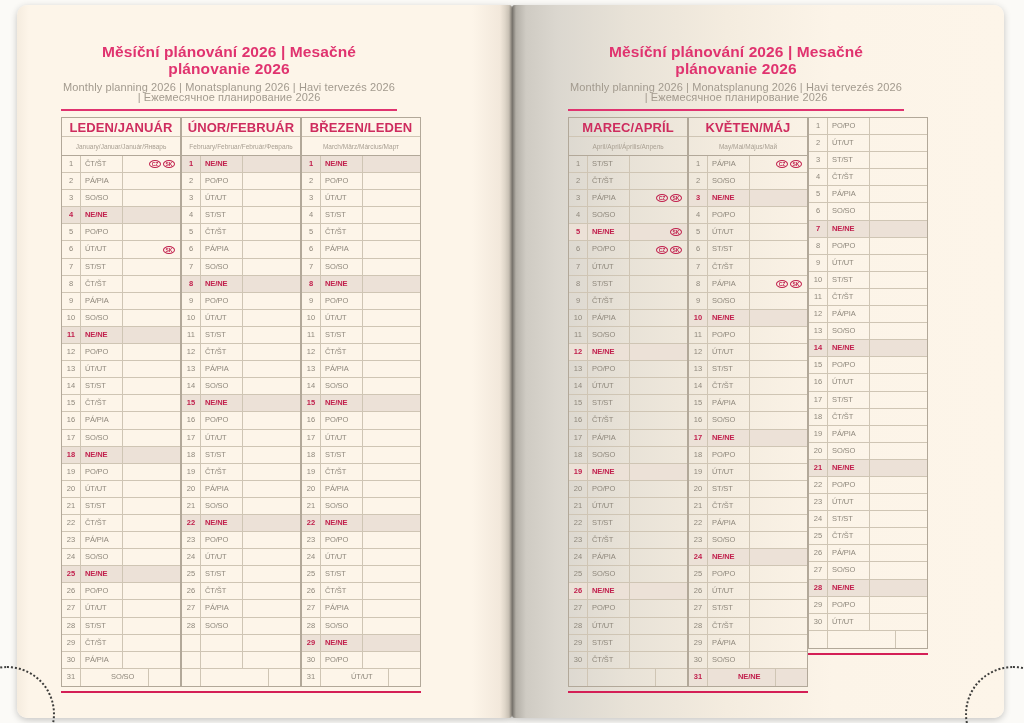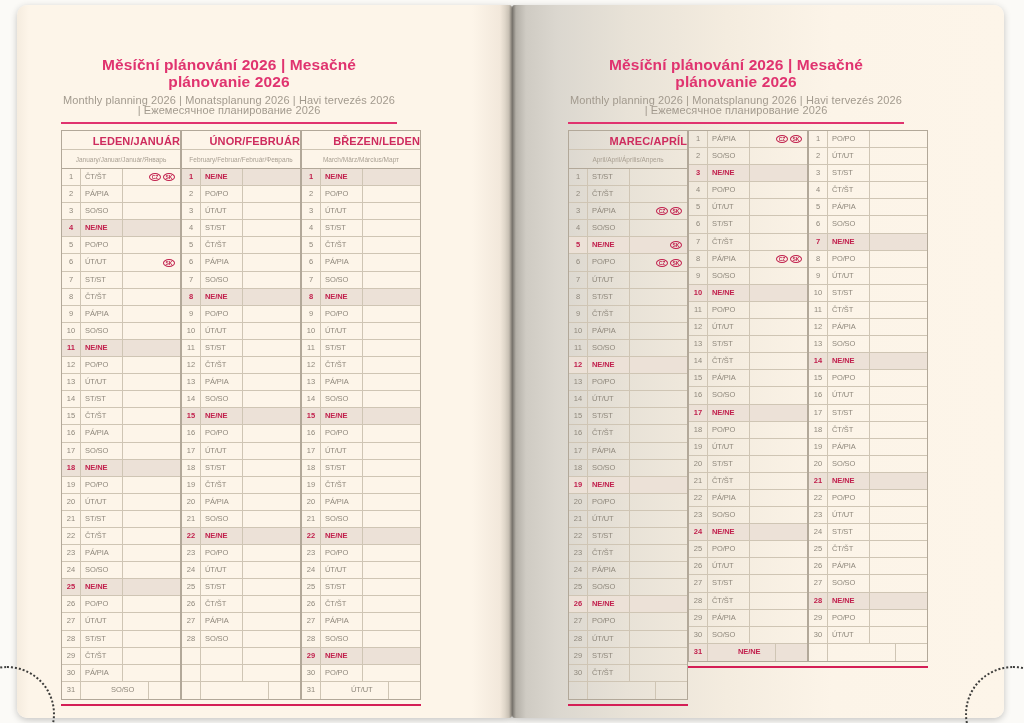--- a/index.html
+++ b/index.html
@@ -16,41 +16,41 @@
     border-radius:10px 3px 3px 10px;
     background:linear-gradient(to right,#f5ecdf 0px,#fdf5e9 12px,#fdf5e9 455px,#f2e8db 483px,#cfc7ba 492px,#8d887f 495px);
     box-shadow:0 2px 7px rgba(0,0,0,0.22);
   }
   .sheet.right {
     left:512px; width:492px;
     border-radius:3px 10px 10px 3px;
     background:linear-gradient(to right,#716d66 0px,#b3afa7 4px,#cfcbc3 14px,#dbd7cf 45px,#e8e2d7 115px,#f4ecdf 215px,#fcf4e8 320px,#fdf5e9 492px);
     box-shadow:0 2px 7px rgba(0,0,0,0.22);
   }
-  .content { position:absolute; top:13px; width:336px; }
+  .content { position:absolute; top:0; width:336px; }
   .sheet.left  .content { left:44px; }
   .sheet.right .content { left:56px; }
 
   .page-title {
     margin:38px 0 0; text-align:center;
     font-size:15.5px; line-height:17px; font-weight:bold;
     color:#e0336f; letter-spacing:0.1px;
   }
   .page-sub {
     margin-top:5px; text-align:center;
     font-size:11px; line-height:10px; color:#a29a8e; letter-spacing:0.1px;
   }
   .head-rule { margin-top:7px; height:2px; background:#e0336f; }
 
   .months { margin-top:6px; display:flex; justify-content:space-between; }
   .month { width:123px; }
   .m-head { border:1px solid #b2a899; border-bottom:none; }
   .m-title {
-    height:19px; line-height:20px; text-align:right;
-    font-size:11px; font-weight:bold; color:#ce2c5e;
+    height:19px; line-height:20px; text-align:center;
+    font-size:13px; font-weight:bold; color:#ce2c5e;
     border-bottom:1px solid #cfc5b4; letter-spacing:0.1px;
   }
   .m-sub { height:18px; line-height:19px; text-align:center; font-size:6.5px; color:#a89f92; }
   .m-grid { border:1px solid #b2a899; }
   .day-row { display:flex; height:17.1px; border-bottom:1px solid #cfc5b4; }
   .day-row:last-child { border-bottom:none;gap:26px; }
   .c { height:100%; }
   .c.num {
     width:19px; border-right:1px solid #cfc5b4;
     text-align:center; font-size:7.5px; color:#8f887c; line-height:16px;
@@ -885,20 +885,24 @@
   <div class="day-row blank">
     <div class="c num"></div>
     <div class="c dow"></div>
     <div class="c note"></div>
   </div>
 </div>
     <div class="m-underline"></div>
   </div>
 
   <div class="month">
+    <div class="m-head">
+      <div class="m-title">KVĚTEN/MÁJ</div>
+      <div class="m-sub">May/Mai/Május/Май</div>
+    </div>
     <div class="m-grid">
   <div class="day-row">
     <div class="c num">1</div>
     <div class="c dow">PÁ/PIA</div>
     <div class="c note">
                 <span class="flag">CZ</span>
                 <span class="flag">SK</span>
               </div>
   </div>
 

